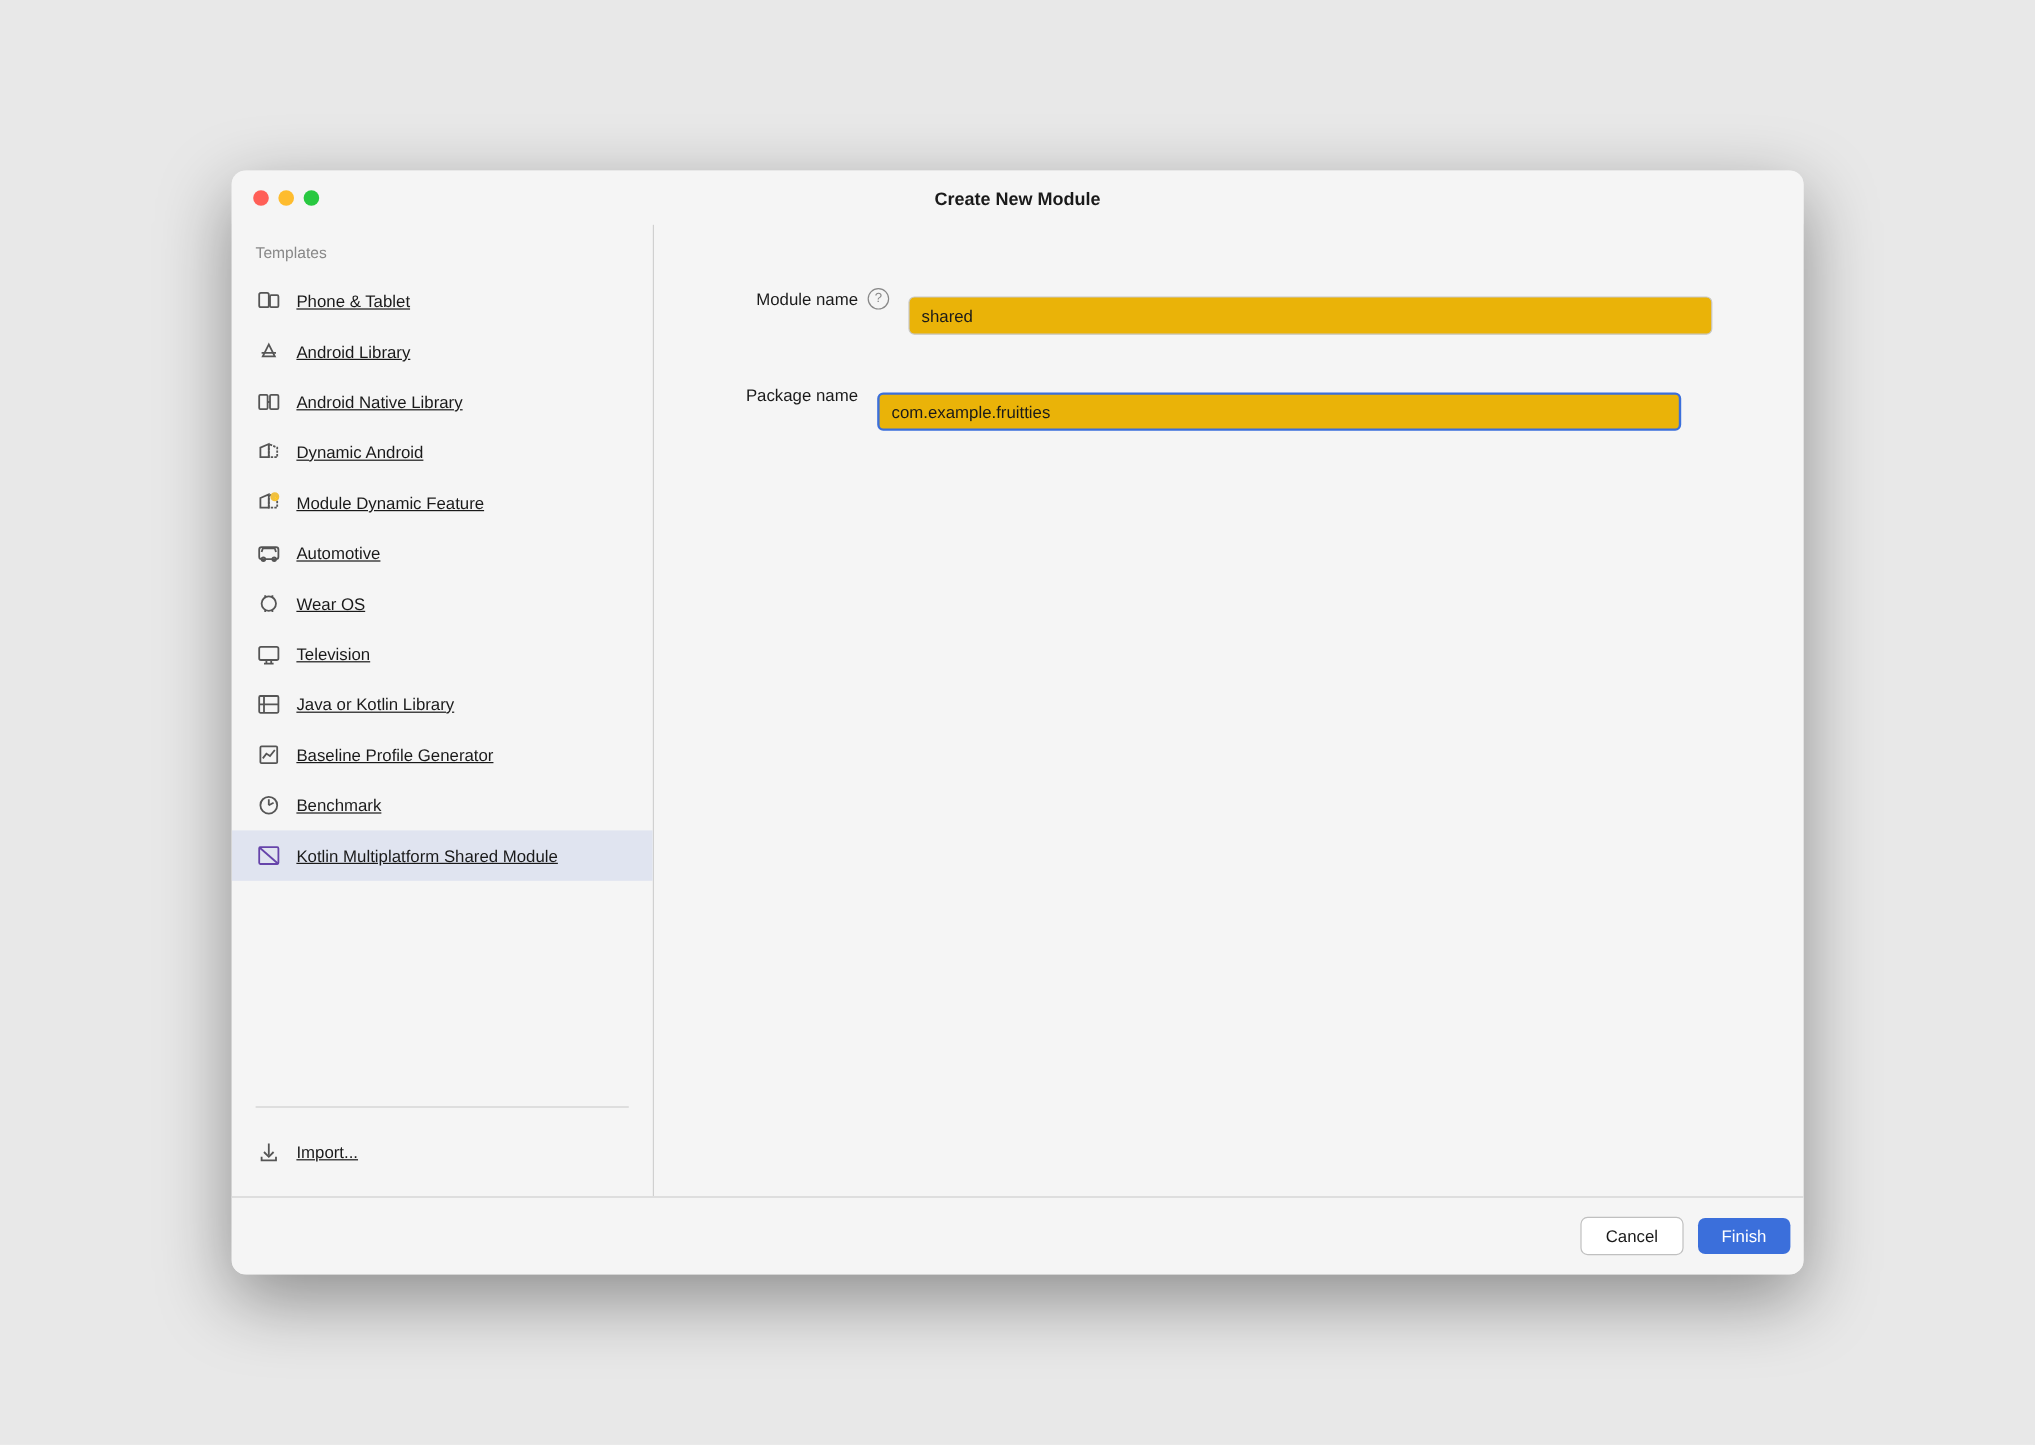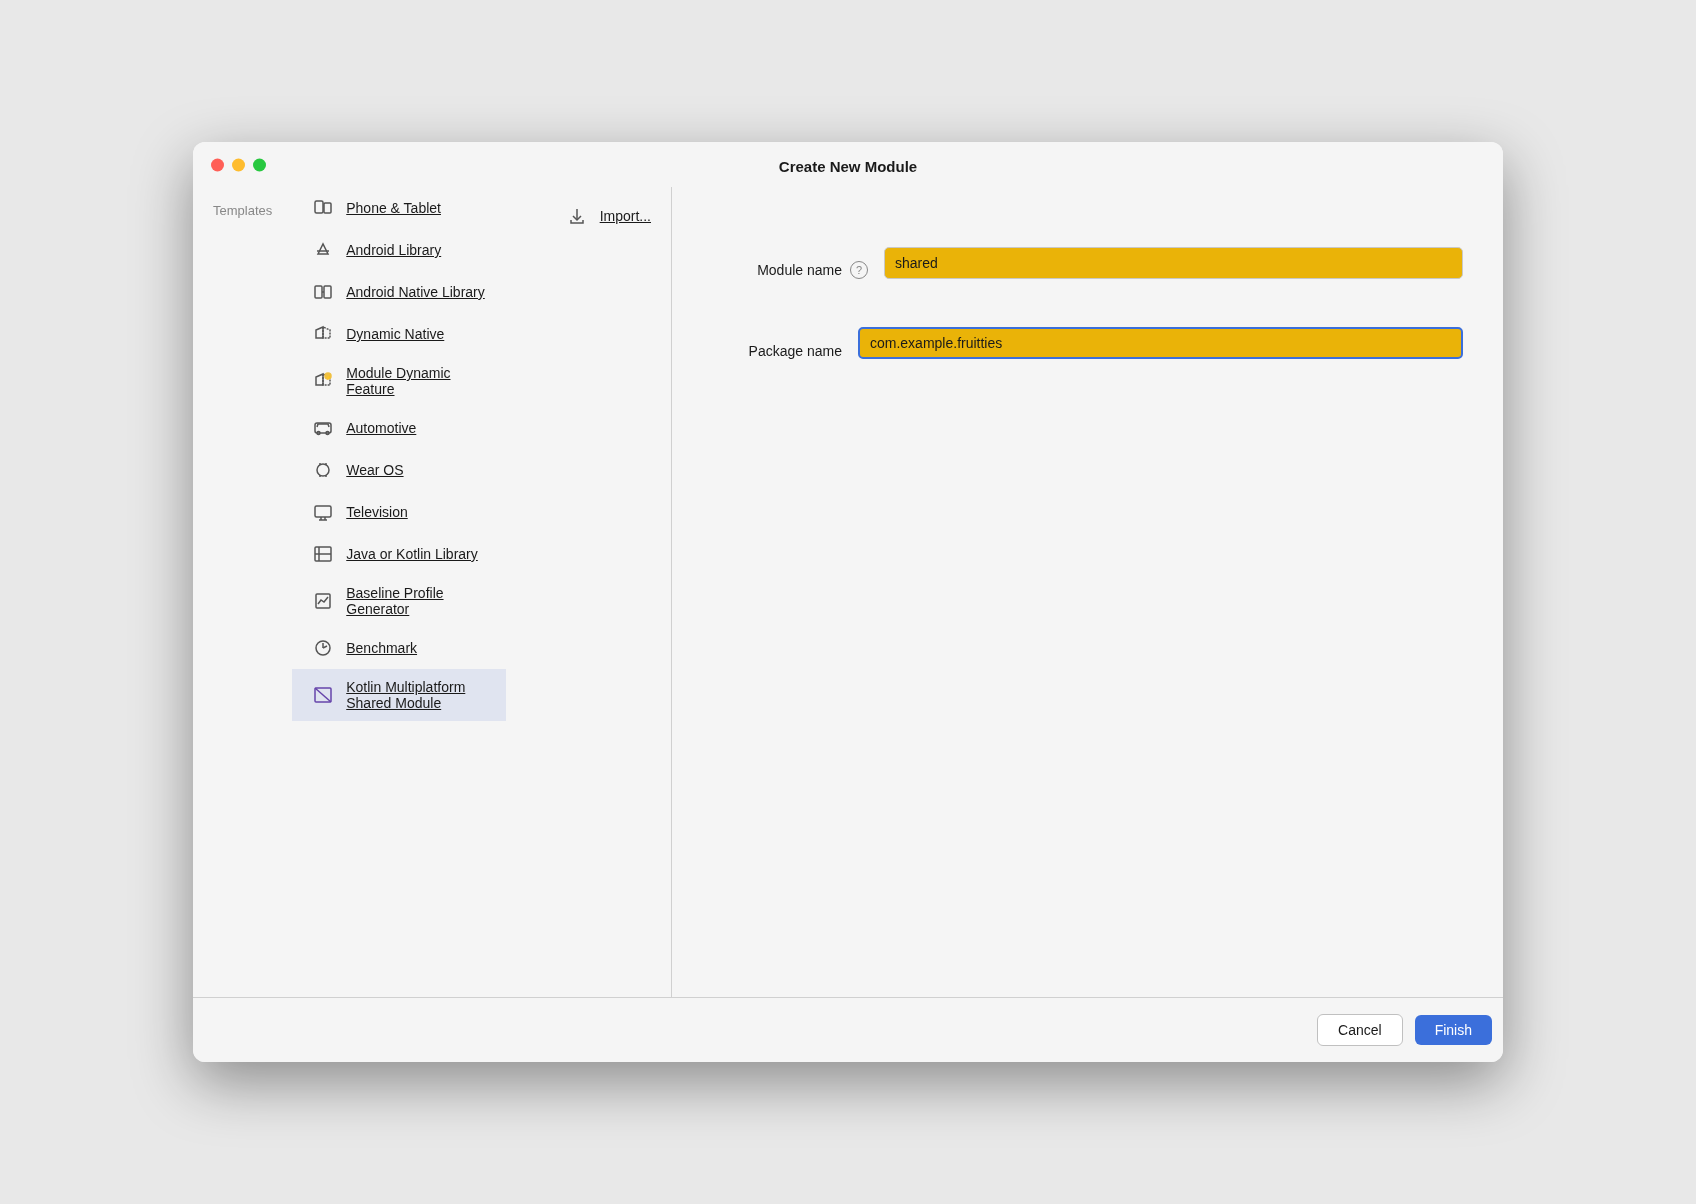--- a/index.html
+++ b/index.html
@@ -68,25 +68,25 @@
       color: #1a1a1a;
     }
 
     .dialog-body {
       display: flex;
       flex: 1;
       overflow: hidden;
     }
 
     .sidebar {
-      width: 479px;
+      width: 352px;
       background: #f5f5f5;
       border-right: 1px solid #d0d0d0;
       display: flex;
-      flex-direction: row;
+      flex-direction: column;
       overflow-y: auto;
       flex-shrink: 0;
     }
 
     .templates-label {
       font-size: 13px;
       color: #888;
       padding: 16px 20px 12px;
       font-weight: 400;
     }
@@ -134,21 +134,21 @@
 
     .main-content {
       flex: 1;
       background: #f5f5f5;
       padding: 32px 40px;
       overflow-y: auto;
     }
 
     .form-row {
       display: flex;
-      align-items: flex-end;
+      align-items: center;
       margin-bottom: 20px;
       gap: 16px;
     }
 
     .form-label {
       font-size: 14px;
       color: #1a1a1a;
       width: 130px;
       text-align: right;
       flex-shrink: 0;
@@ -280,21 +280,21 @@
           <span>Android Native Library</span>
         </li>
 
         <li class="sidebar-item">
           <span class="sidebar-icon">
             <svg viewBox="0 0 20 20" fill="none" stroke="#555" stroke-width="1.5">
               <path d="M3 14 L3 6 L10 3 L10 14 Z"></path>
               <path d="M10 14 L10 3 L17 6 L17 14 Z" stroke-dasharray="2 1"></path>
             </svg>
           </span>
-          <span>Dynamic Native</span>
+          <span>Dynamic Android</span>
         </li>
 
         <li class="sidebar-item">
           <span class="sidebar-icon">
             <svg viewBox="0 0 20 20" fill="none" stroke="#555" stroke-width="1.5">
               <path d="M3 14 L3 6 L10 3 L10 14 Z"></path>
               <path d="M10 14 L10 3 L17 6 L17 14 Z" stroke-dasharray="2 1"></path>
               <circle cx="15" cy="5" r="3" fill="#f0c040" stroke="#f0c040"></circle>
               <text x="13.5" y="7.5" font-size="4" fill="white" stroke="none">⚡</text>
             </svg>

